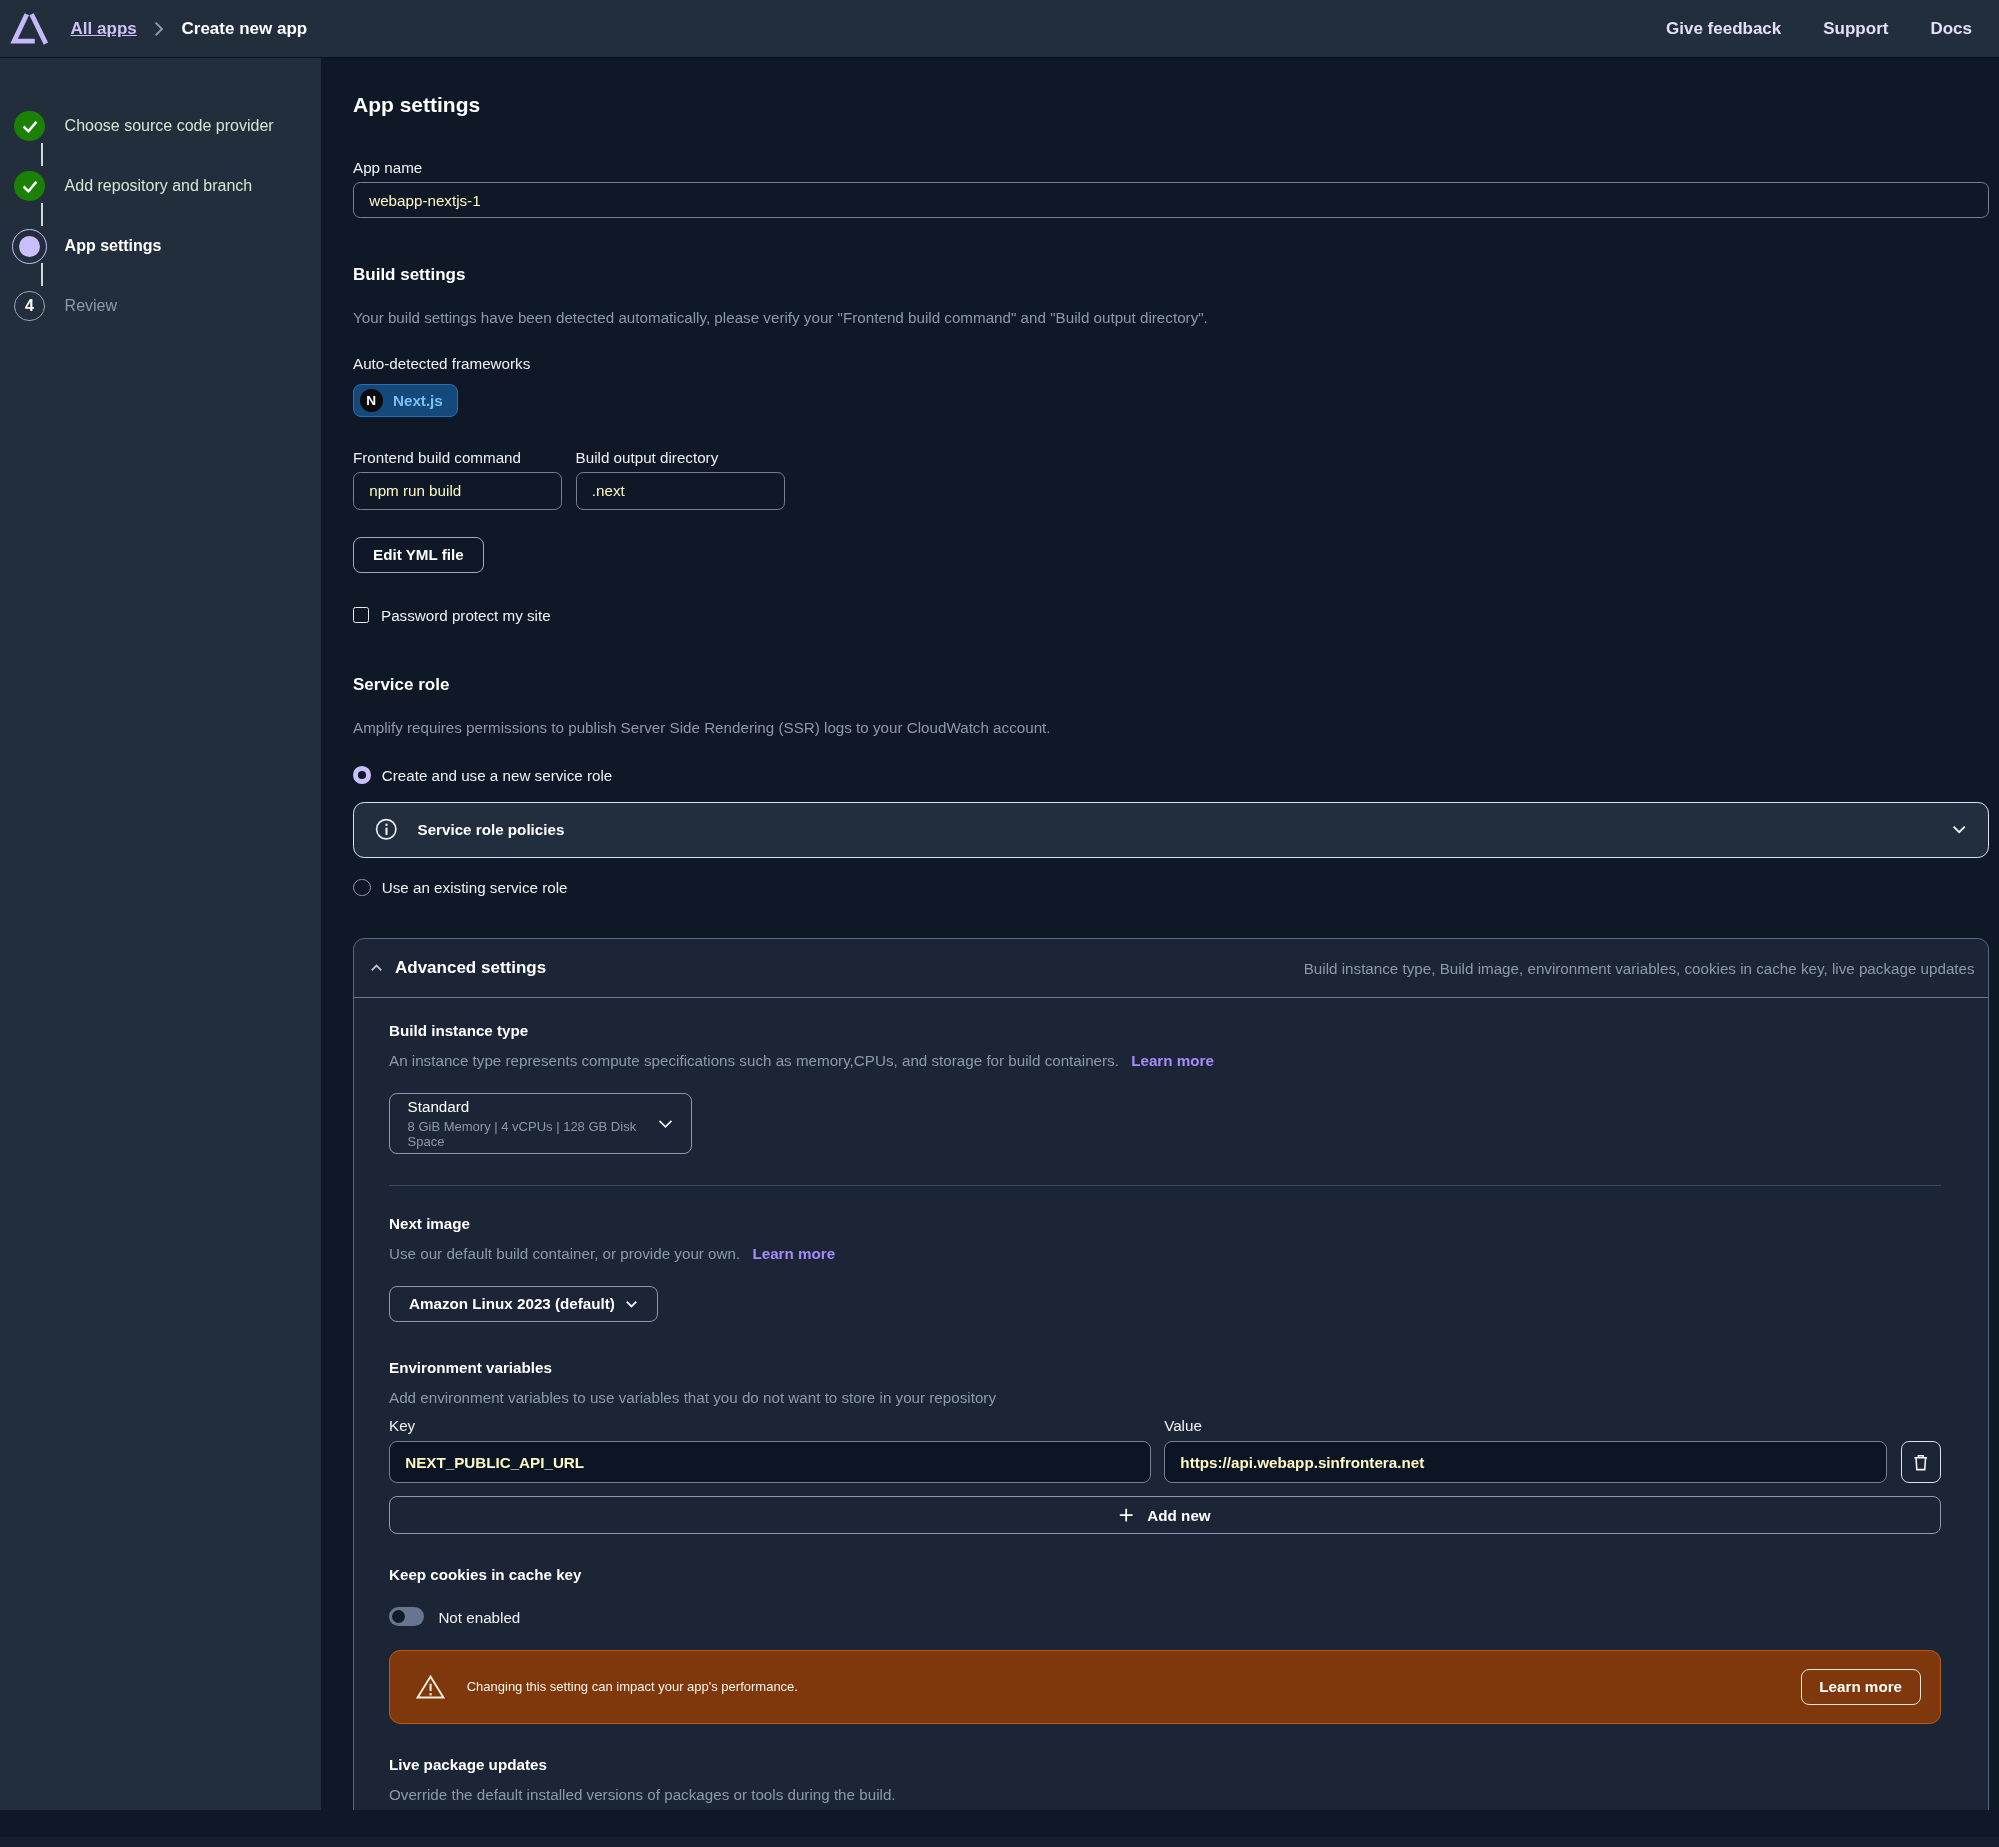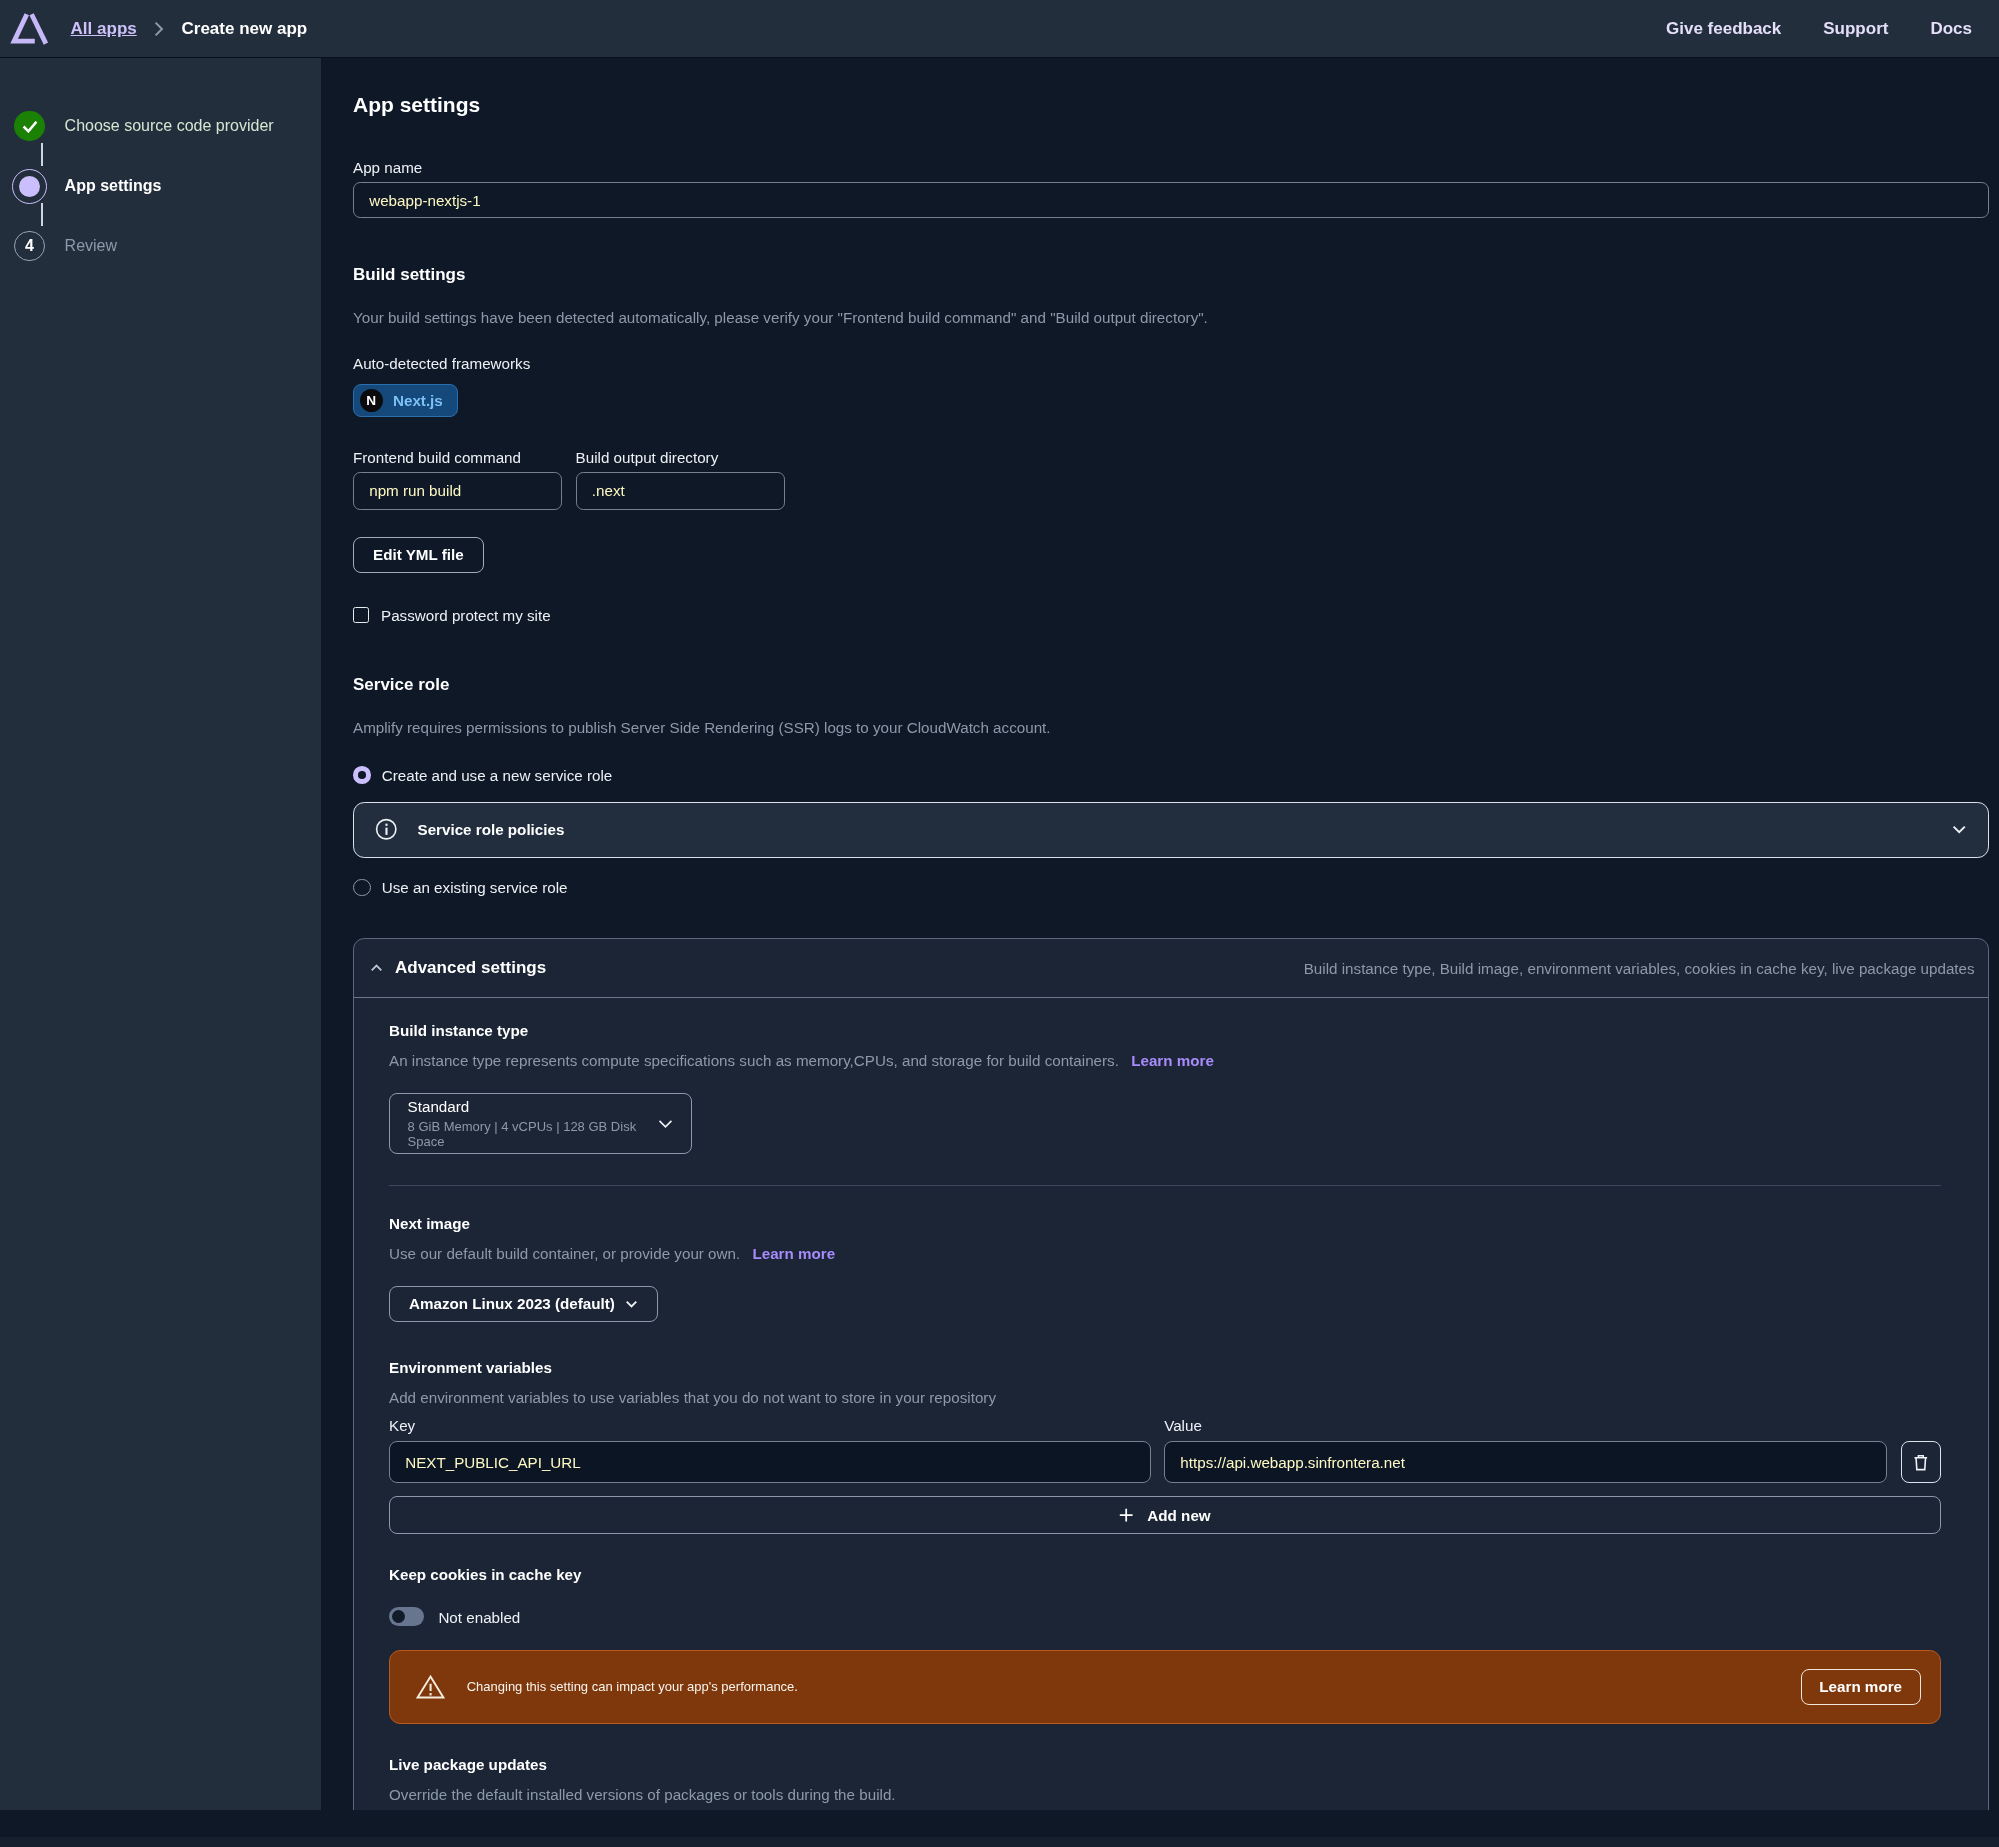--- a/index.html
+++ b/index.html
@@ -33,21 +33,21 @@
   .main { position:absolute; top:58px; left:321px; right:0; bottom:0; background:#0e1826; overflow:hidden; }
   .content { padding:35px 10.4px 16px 32px; }
   h1 { font-size:21px; font-weight:bold; color:#fff; }
   h2 { font-size:17px; font-weight:bold; color:#fff; }
   h3 { font-size:15.2px; font-weight:bold; color:#fff; }
   .desc { color:#8d99a8; font-size:15.2px; }
   .field-label { font-size:15.2px; color:#eef1f5; }
   .lm { color:#a78bfa; font-weight:bold; font-size:15.2px; text-decoration:none; cursor:pointer; margin-left:8px; }
 
   input.txt { background:transparent; border:1.6px solid #75818f; border-radius:7.2px; color:#fef9c3; font-size:15.2px; font-family:"Liberation Sans",sans-serif; padding:0 15.2px; height:36px; width:100%; outline:none; }
-  input.txt-dark { background:#0c1524; }
+  input.txt-dark { background:#0c1524;font-weight:bold; }
 
   .mt8{margin-top:6.4px;} .mt16{margin-top:13px;} .mt22{margin-top:17.6px;} .mt26{margin-top:21px;} .mt30{margin-top:24px;} .mt34{margin-top:27px;} .mt36{margin-top:29px;} .mt38{margin-top:30.5px;} .mt40{margin-top:32px;} .mt42{margin-top:34px;} .mt46{margin-top:37px;} .mt52{margin-top:42px;} .mt58{margin-top:47px;} .mt64{margin-top:51px;}
 
   .badge-next { display:inline-flex; align-items:center; gap:10.4px; height:33px; padding:0 14.4px 0 5.6px; background:#15497c; border:0.8px solid #2a6fad; border-radius:8px; margin-top:11.2px; }
   .badge-next .ncircle { width:23px; height:23px; border-radius:50%; background:#0b0b0d; color:#fff; font-weight:bold; font-size:13.6px; display:flex; align-items:center; justify-content:center; }
   .badge-next .ntext { color:#7cc0f5; font-weight:bold; font-size:15.2px; }
 
   .two-col { display:flex; gap:13.6px; margin-top:32px; }
   .col-sm { width:209px; }
 
@@ -127,20 +127,30 @@
 <div class="side">
   <div class="step">
     <span class="marker">
         <span class="dot-done">
       <svg width="16" height="13" viewBox="0 0 20 16">
             <path d="M2 8 L8 14 L18 2" fill="none" stroke="#fff" stroke-width="3.2"></path>
           </svg>
     </span>
       </span>
     <span class="lbl lbl-done">Choose source code provider</span>
+  </div>
+  <div class="step">
+    <span class="marker">
+        <span class="dot-done">
+      <svg width="16" height="13" viewBox="0 0 20 16">
+            <path d="M2 8 L8 14 L18 2" fill="none" stroke="#fff" stroke-width="3.2"></path>
+          </svg>
+    </span>
+      </span>
+    <span class="lbl lbl-done">Add repository and branch</span>
   </div>
   <div class="step">
     <span class="marker">
         <span class="dot-cur">
           <i></i>
         </span>
       </span>
     <span class="lbl lbl-cur">App settings</span>
   </div>
   <div class="step">

